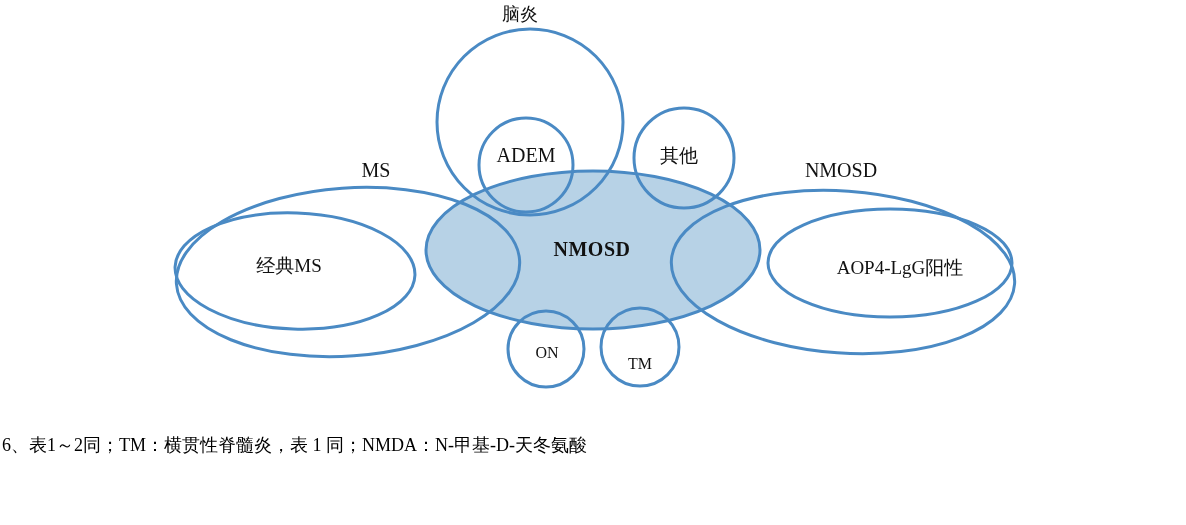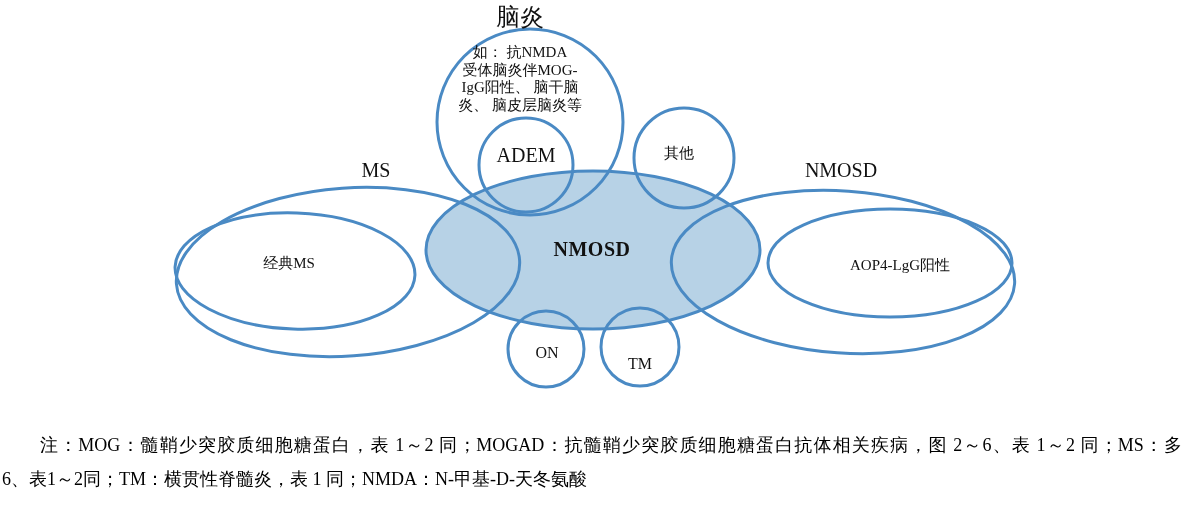--- a/index.html
+++ b/index.html
@@ -38,24 +38,24 @@
     stroke: #4A8AC4;
     stroke-width: 3;
   }
   .lbl {
     position: absolute;
     transform: translateX(-50%);
     white-space: nowrap;
     line-height: 1;
     color: #111111;
   }
-  .lbl-cn     { font-size: 24px; }
+  .lbl-cn     { font-size: 18px; }
   .lbl-latin  { font-size: 20px; }
   .lbl-small  { font-size: 16px; }
-  .lbl-inner  { font-size: 15px; text-align: right; }
+  .lbl-inner  { font-size: 19px; text-align: right; }
   .lbl-bold   { font-size: 20px; font-weight: bold; letter-spacing: 0.5px; }
   .enc-text {
     position: absolute;
     left: 520px;
     top: 44px;
     transform: translateX(-50%);
     text-align: center;
     font-size: 15px;
     line-height: 17.5px;
     white-space: nowrap;
@@ -103,26 +103,20 @@
 
       <ellipse class="shape" cx="890" cy="263" rx="122" ry="54"></ellipse>
 
       <circle class="shape" cx="546" cy="349" r="38"></circle>
 
       <circle class="shape" cx="640" cy="347" r="39"></circle>
     </svg>
 
     <div class="lbl lbl-cn" style="left:520px; top:5px;">脑炎</div>
 
-    <div class="enc-text">
-      <div>如： 抗NMDA</div>
-      <div>受体脑炎伴MOG-</div>
-      <div>IgG阳性、 脑干脑</div>
-      <div>炎、 脑皮层脑炎等</div>
-    </div>
 
     <div class="lbl lbl-latin" style="left:526px; top:145px;">ADEM</div>
 
     <div class="lbl lbl-inner" style="left:679px; top:146px;">其他</div>
 
     <div class="lbl lbl-latin" style="left:340px; top:160px;margin-left:36px;">MS</div>
 
     <div class="lbl lbl-latin" style="left:841px; top:160px;">NMOSD</div>
 
     <div class="lbl lbl-bold" style="left:592px; top:239px;">NMOSD</div>
@@ -130,17 +124,16 @@
     <div class="lbl lbl-inner" style="left:289px; top:256px;">经典MS</div>
 
     <div class="lbl lbl-inner" style="left:900px; top:258px;">AOP4-LgG阳性</div>
 
     <div class="lbl lbl-small" style="left:547px; top:345px;">ON</div>
 
     <div class="lbl lbl-small" style="left:640px; top:356px;text-align:center;">TM</div>
   </div>
 
   <div class="note">
-    <div class="note-line-justify note-line-indent">注：MOG：髓鞘少突胶质细胞糖蛋白，表 1～2 同；MOGAD：抗髓鞘少突胶质细胞糖蛋白抗体相关疾病，图 2～6、表 1～2 同；MS：多</div>
     <div>6、表1～2同；TM：横贯性脊髓炎，表 1 同；NMDA：N-甲基-D-天冬氨酸</div>
   </div>
 
 </div>
 
 </body></html>

